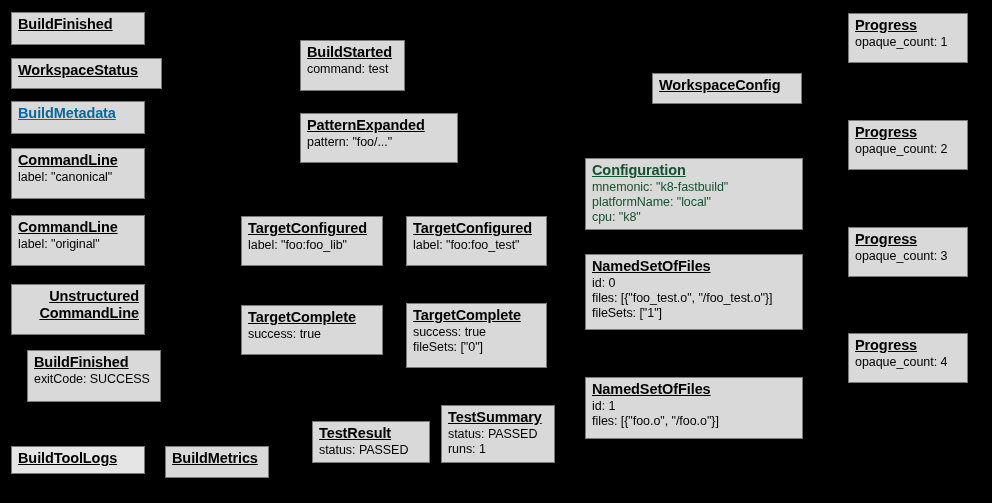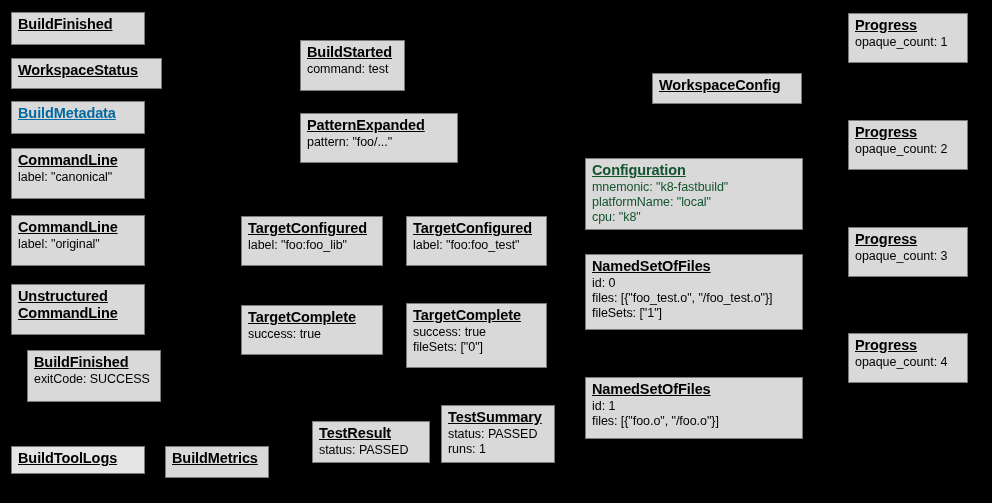--- a/index.html
+++ b/index.html
@@ -65,21 +65,21 @@
       <span class="node-fields">
         <span class="field">label: "canonical"</span>
       </span>
     </div>
     <div class="node" style="left: 11px; top: 215px; width: 134px; height: 51px; background: rgb(217, 217, 217); border-color: rgb(122, 122, 122); color: rgb(0, 0, 0);">
       <span class="node-title">CommandLine</span>
       <span class="node-fields">
         <span class="field">label: "original"</span>
       </span>
     </div>
-    <div class="node" style="left: 11px; top: 284px; width: 134px; height: 51px; background: rgb(217, 217, 217); border-color: rgb(122, 122, 122); color: rgb(0, 0, 0);">
+    <div class="node" style="left: 11px; top: 284px; width: 134px; height: 51px; background: rgb(217, 217, 217); border-color: rgb(122, 122, 122); color: rgb(0, 0, 0); text-align: right;">
       <span class="node-title">Unstructured
 CommandLine</span>
       <span class="node-fields"></span>
     </div>
     <div class="node" style="left: 11px; top: 350px; width: 134px; height: 52px; background: rgb(217, 217, 217); border-color: rgb(122, 122, 122); color: rgb(0, 0, 0); margin-left: 16px;">
       <span class="node-title">BuildFinished</span>
       <span class="node-fields">
         <span class="field">exitCode: SUCCESS</span>
       </span>
     </div>

